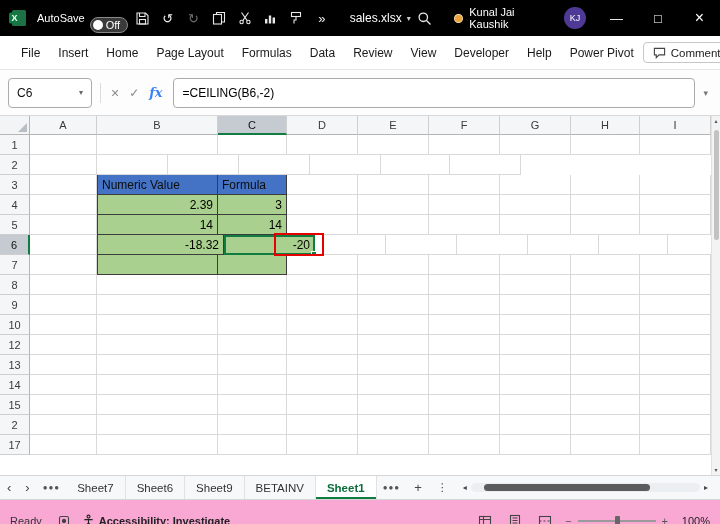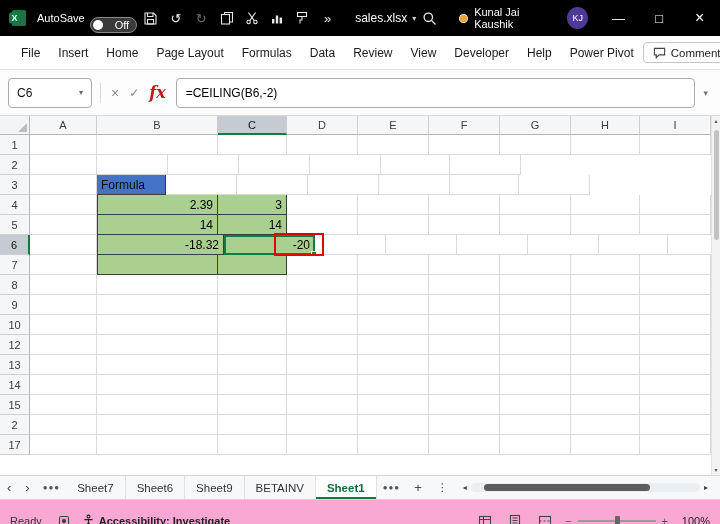--- a/index.html
+++ b/index.html
@@ -4,21 +4,21 @@
 <style>
   * { margin:0; padding:0; box-sizing:border-box; }
   html,body { width:720px; height:524px; overflow:hidden; }
   body { font-family:"Liberation Sans", sans-serif; background:#fff; color:#111; }
   .app { width:720px; height:524px; display:flex; flex-direction:column; background:#fff; }
 
   
   .titlebar { height:36px; background:#000; color:#fff; display:flex; align-items:center; font-size:11px; flex:none; }
   .excel-logo { width:18px; height:18px; margin-left:9px; flex:none; }
   .autosave { display:flex; align-items:center; gap:5px; margin-left:10px; cursor:default; }
-  .as-pill { display:flex; align-items:center; gap:12px; background:#3a3a3a; border:1px solid #8a8a8a; border-radius:9px; padding:1px 7px 1px 2px;margin-top:13px; }
+  .as-pill { display:flex; align-items:center; gap:3px; background:#3a3a3a; border:1px solid #8a8a8a; border-radius:9px; padding:1px 7px 1px 2px;margin-top:13px; }
   .as-knob { width:10px; height:10px; border-radius:50%; background:#fff; }
   .tb-icon { width:24px; height:24px; display:flex; align-items:center; justify-content:center; margin-left:2px; color:#eee; font-size:13px; }
   .tb-icon svg { display:block; }
   .dim { opacity:.45; }
   .file-chip { display:flex; align-items:center; gap:5px; margin-left:16px; font-size:12px; }
   .tb-right { margin-left:auto; display:flex; align-items:center; height:100%; }
   .presence-dot { width:9px; height:9px; border-radius:50%; background:#E8A33D; border:1.5px solid #f5d9a8; margin-right:6px; }
   .user-chip { display:flex; align-items:center; margin-right:10px; }
   .avatar { width:22px; height:22px; border-radius:50%; background:#4E3A96; color:#fff; font-size:9px; display:flex; align-items:center; justify-content:center; margin-left:9px; }
   .win-btn { width:42px; height:36px; display:flex; align-items:center; justify-content:center; font-size:13px; color:#fff; }
@@ -28,21 +28,21 @@
   .menu-row { height:34px; background:#fff; display:flex; align-items:center; padding-left:12px; border-bottom:1px solid #e6e6e6; flex:none; }
   .menu-tabs { display:flex; align-items:center; }
   .menu-tab { padding:0 9px; font-size:12px; color:#1a1a1a; cursor:default; white-space:nowrap; }
   .comments-btn { margin-left:auto; display:flex; align-items:center; gap:5px; border:1px solid #c6c6c6; border-radius:4px; padding:3px 9px; font-size:11.5px; color:#222; }
 
   
   .formula-row { height:46px; display:flex; align-items:center; background:#fdfdfd; border-bottom:1px solid #d8d8d8; padding:0 8px; flex:none; }
   .name-box { width:84px; height:30px; border:1px solid #ababab; border-radius:4px; display:flex; align-items:center; justify-content:space-between; padding:0 8px; font-size:12px; background:#fff; }
   .fb-icons { display:flex; align-items:center; gap:10px; padding:0 10px; color:#8a8a8a; font-size:12px; }
   .fb-sep { width:1px; height:20px; background:#ddd; margin-left:8px; }
-  .fx { font-family:"DejaVu Serif", serif; font-style:italic; font-weight:bold; color:#b91c1c; font-size:16px; }
+  .fx { font-family:"DejaVu Serif", serif; font-style:italic; font-weight:bold; color:#3b82f6; font-size:13px; }
   .formula-input { flex:1; height:30px; border:1px solid #ababab; border-radius:4px; background:#fff; display:flex; align-items:center; padding:0 9px; font-size:12px; color:#000; }
   .fb-collapse { padding:0 4px 0 8px; color:#777; font-size:9px; }
 
   
   .sheet-area { position:relative; height:359px; background:#fff; flex:none; }
   .grid-inner { width:711px; }
   .col-header-row { display:flex; height:19px; }
   .corner { width:30px; height:19px; background:#f3f4f5; border-right:1px solid #b5b5b5; border-bottom:1px solid #b5b5b5; position:relative; flex:none; }
   .corner-tri { position:absolute; right:2px; bottom:2px; width:9px; height:9px; background:#b9bec5; clip-path:polygon(100% 0,100% 100%,0 100%); }
   .col-h { height:19px; background:#f5f6f7; border-right:1px solid #cfcfcf; border-bottom:1px solid #b5b5b5; display:flex; align-items:center; justify-content:center; font-size:11px; color:#3a3a3a; flex:none; }
@@ -249,20 +249,21 @@
             <div class="cell" style="width: 71px;"></div>
             <div class="cell" style="width: 71px;"></div>
             <div class="cell" style="width: 71px;"></div>
             <div class="cell" style="width: 71px;"></div>
             <div class="cell" style="width: 69px;"></div>
             <div class="cell" style="width: 71px;"></div>
           </div>
           <div class="grid-row">
             <div class="row-h">3</div>
             <div class="cell" style="width: 67px;"></div>
+            <div class="cell c-head tbl tbl-left" style="width: 121px;">Numeric Value</div>
             <div class="cell c-head tbl" style="width: 69px;">Formula</div>
             <div class="cell" style="width: 71px;"></div>
             <div class="cell" style="width: 71px;"></div>
             <div class="cell" style="width: 71px;"></div>
             <div class="cell" style="width: 71px;"></div>
             <div class="cell" style="width: 69px;"></div>
             <div class="cell" style="width: 71px;"></div>
           </div>
           <div class="grid-row">
             <div class="row-h">4</div>

